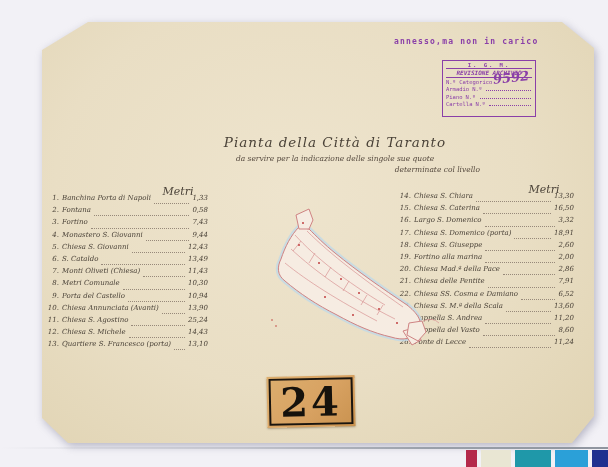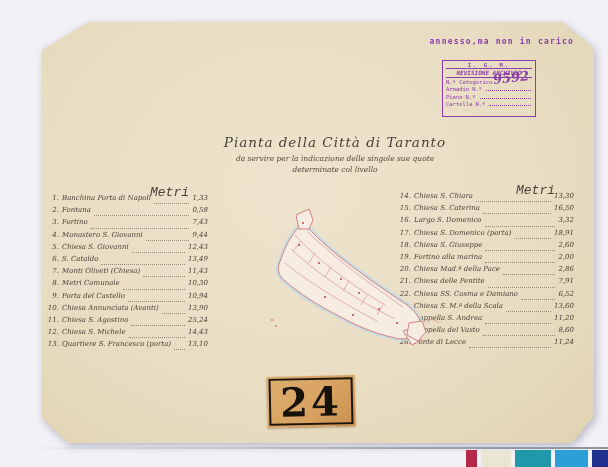--- a/index.html
+++ b/index.html
@@ -7,40 +7,40 @@
          font-family:"DejaVu Serif",serif;}
   
   .doc-wrap{position:absolute;left:0;top:0;width:608px;height:467px;
             filter:drop-shadow(2px 3px 4px rgba(110,110,140,.45));}
   .doc{position:absolute;left:42px;top:22px;width:552px;height:421px;
        background:radial-gradient(ellipse at 45% 40%, #eee4cd 0%, #e9dec4 55%, #e0d3b2 100%);
        clip-path:polygon(46px 0,520px 0,552px 26px,552px 394px,530px 421px,26px 421px,0 396px,0 28px);}
   
   .note{position:absolute;left:352px;top:15px;width:180px;
         font-family:"DejaVu Sans Mono",monospace;font-weight:bold;font-size:8px;
-        letter-spacing:1.2px;color:#8a3fa8;text-align:right;}
+        letter-spacing:1.2px;color:#8a3fa8;}
   .stamp{position:absolute;left:400px;top:38px;width:86px;height:53px;
          border:1.5px solid #8a3fa8;color:#8a3fa8;
          font-family:"DejaVu Sans Mono",monospace;font-size:6px;line-height:1.1;padding:1px 3px;}
   .stamp .org{text-align:center;font-weight:bold;letter-spacing:2px;font-size:5.5px;}
   .stamp .rtitle{text-align:center;font-weight:bold;font-style:italic;font-size:6px;
                  border-top:1px solid #8a3fa8;border-bottom:1px solid #8a3fa8;padding:0.5px 0;}
   .stamp .cat{font-size:5.5px;margin-top:1px;}
   .stamp .hand{position:absolute;right:6px;top:10px;font-family:"DejaVu Serif",serif;
                font-style:italic;font-weight:bold;font-size:13px;transform:rotate(-6deg);}
   .stamp .frow{display:flex;align-items:flex-end;font-size:5.5px;height:7.5px;}
   .stamp .frow .lb{margin-right:3px;}
   .stamp .frow .dots{flex:1;border-bottom:1px dotted #8a3fa8;margin:0 1px 1px 1px;}
   
   .titleblock{position:absolute;left:148px;top:112px;width:290px;text-align:center;color:#4a4238;}
   .t-main{font-style:italic;font-size:13.5px;letter-spacing:1px;}
   .t-sub1{font-style:italic;font-size:7.5px;margin-top:4px;color:#55493e;text-align:center;}
-  .t-sub2{font-style:italic;font-size:7.5px;margin-top:2px;color:#55493e;}
-  
-  .metri{position:absolute;width:56px;text-align:left;font-style:italic;font-size:13px;color:#4a4238;font-family:Liberation Mono, monospace;}
+  .t-sub2{font-style:italic;font-size:7.5px;margin-top:2px;color:#55493e;text-align:right;}
+  
+  .metri{position:absolute;width:56px;text-align:center;font-style:italic;font-size:11px;color:#4a4238;}
   .elist{position:absolute;width:162px;color:#4a4238;}
   .elist .row{display:flex;align-items:baseline;height:12.2px;font-size:7px;font-style:italic;white-space:nowrap;}
   .elist .num{width:13px;text-align:right;margin-right:3px;flex:none;}
   .elist .nm{flex:none;}
   .elist .leader{flex:1;min-width:3px;border-bottom:1px dotted #97897a;align-self:flex-end;margin:0 3px 2px 3px;height:0;}
   .elist .val{flex:none;text-align:center;}
   
   .plate{position:absolute;left:267px;top:376px;width:88px;height:51px;transform:rotate(-1.2deg);
          background:linear-gradient(135deg,#dcae6e 0%,#d8a262 55%,#c9924f 100%);
          box-shadow:0 1px 2px rgba(90,70,40,.4);display:flex;align-items:center;justify-content:center;}

